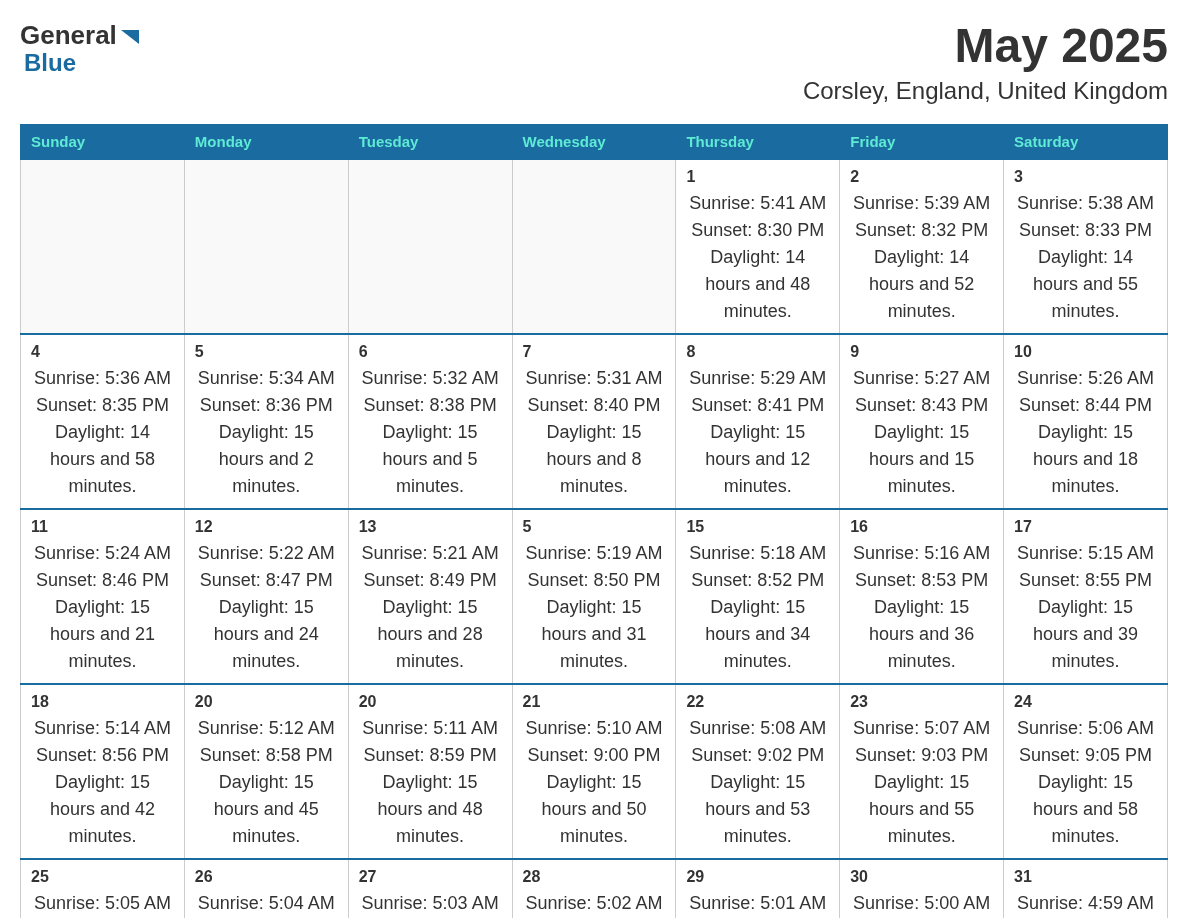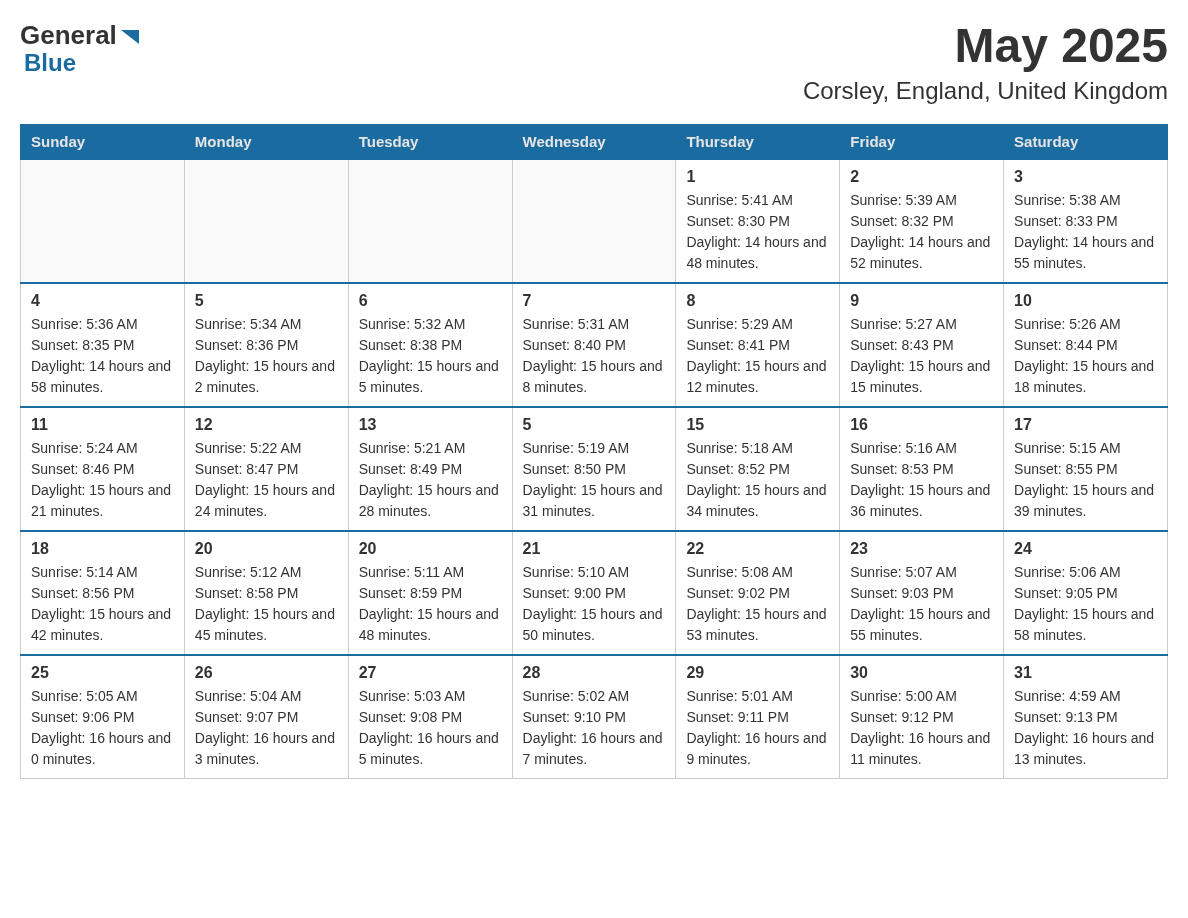--- a/index.html
+++ b/index.html
@@ -30,21 +30,21 @@
       color: #333;
       margin-top: 4px;
     }
     .calendar {
       width: 100%;
       border-collapse: collapse;
       margin-top: 10px;
     }
     .calendar th {
       background-color: #1a6ba0;
-      color: #e5e5e5;
+      color: #5eead4;
       font-size: 15px;
       font-weight: bold;
       padding: 8px 10px;
       text-align: left;
       border: 1px solid #1a6ba0;
     }
     .calendar td {
       border: 1px solid #ccc;
       vertical-align: top;
       padding: 8px 10px;
@@ -55,23 +55,24 @@
       border-top: 2px solid #1a6ba0;
     }
     .day-number {
       font-size: 16px;
       font-weight: bold;
       color: #333;
       display: block;
       margin-bottom: 4px;
     }
     .day-info {
-      font-size: 14px;
+      font-size: 18px;
       color: #333;
       line-height: 1.5;
+      text-align: center;
     }
     .empty-cell {
       background: #f9f9f9;
     }
     .logo-wrapper {
       display: flex;
       flex-direction: column;
       align-items: flex-start;
     }
     .logo-row1 {

